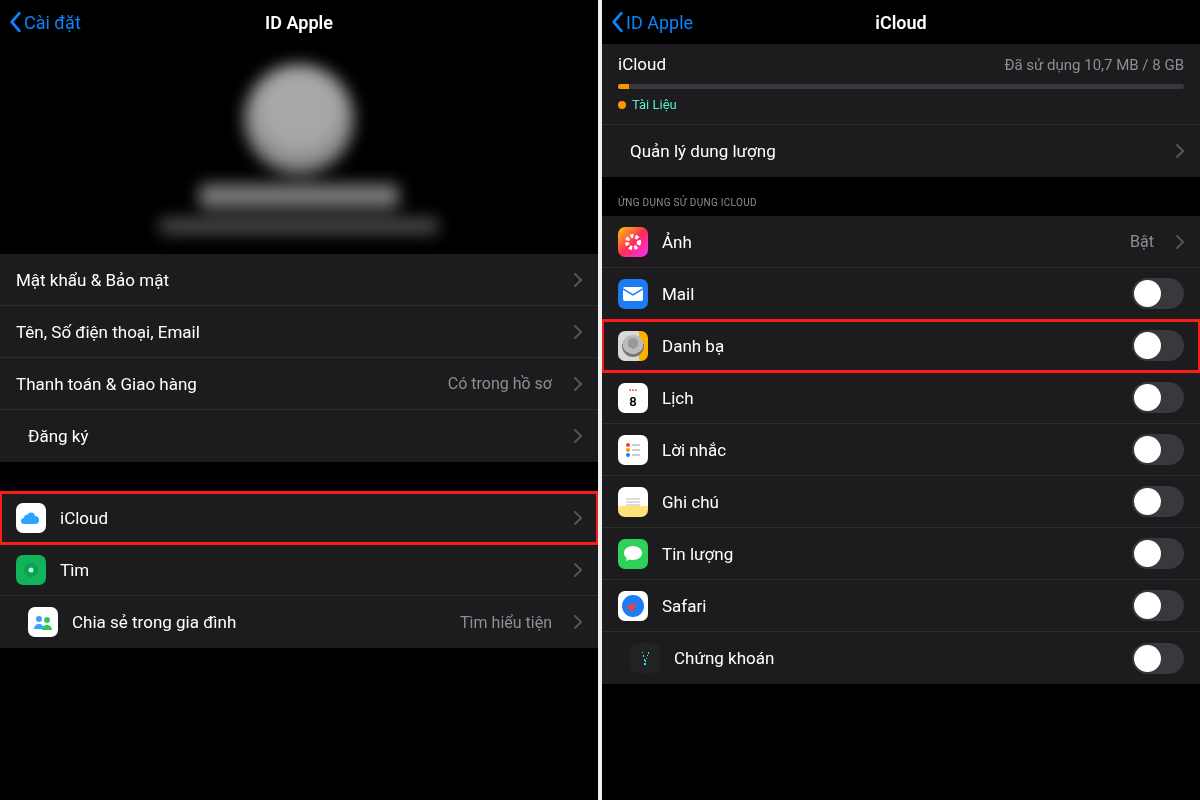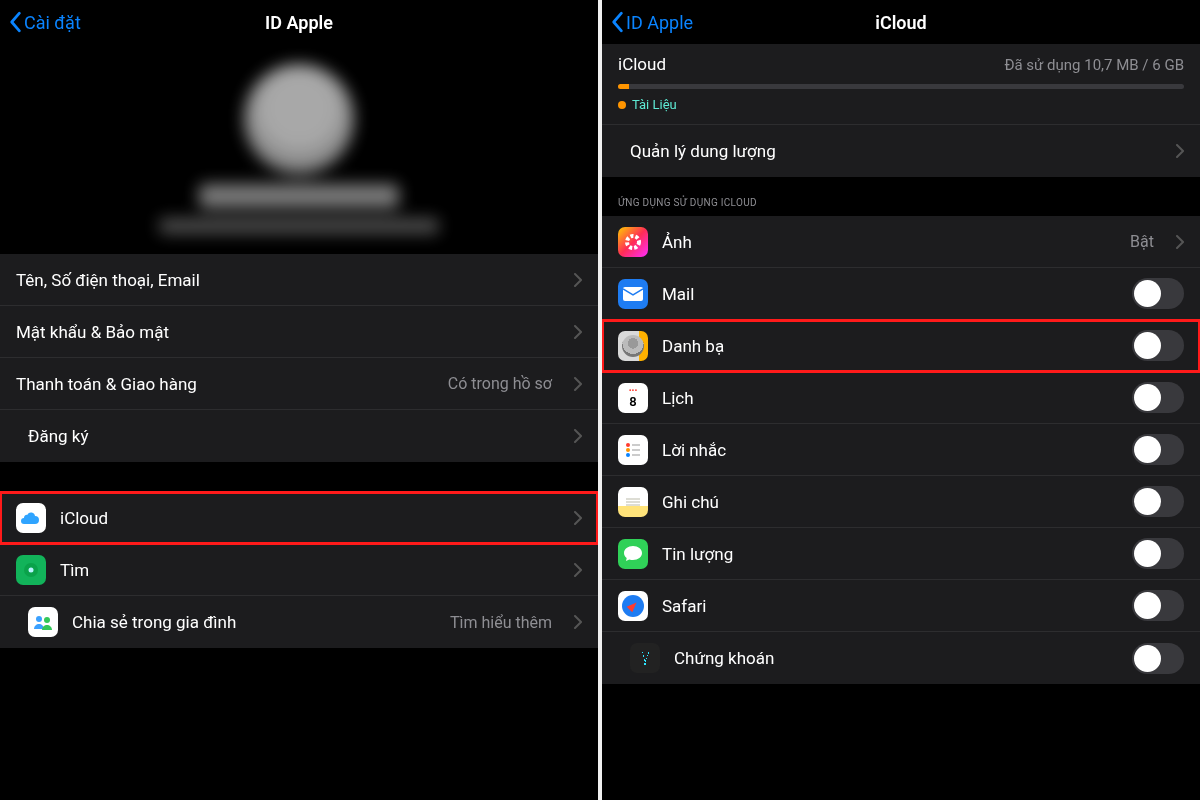--- a/index.html
+++ b/index.html
@@ -148,29 +148,29 @@
   </div>
 
   <div class="profile-blur">
     <div class="avatar"></div>
     <div class="line1"></div>
     <div class="line2"></div>
   </div>
 
   <div class="group">
     <div class="row">
+      <span class="label">Mật khẩu &amp; Bảo mật</span>
+      <span class="chevron">
+          <svg viewBox="0 0 8 14">
+            <path d="M1 1 L7 7 L1 13" stroke="#555" stroke-width="2" fill="none" stroke-linecap="round"></path>
+          </svg>
+        </span>
+    </div>
+    <div class="row">
       <span class="label">Tên, Số điện thoại, Email</span>
-      <span class="chevron">
-          <svg viewBox="0 0 8 14">
-            <path d="M1 1 L7 7 L1 13" stroke="#555" stroke-width="2" fill="none" stroke-linecap="round"></path>
-          </svg>
-        </span>
-    </div>
-    <div class="row">
-      <span class="label">Mật khẩu &amp; Bảo mật</span>
       <span class="chevron">
           <svg viewBox="0 0 8 14">
             <path d="M1 1 L7 7 L1 13" stroke="#555" stroke-width="2" fill="none" stroke-linecap="round"></path>
           </svg>
         </span>
     </div>
     <div class="row">
       <span class="label">Thanh toán &amp; Giao hàng</span>
       <span class="value">Có trong hồ sơ</span>
       <span class="chevron">
@@ -222,21 +222,21 @@
     <div class="row">
       <span class="icon-box bg-white">
         <svg width="22" height="16" viewBox="0 0 22 16">
             <circle cx="7" cy="5" r="3" fill="#3ba1ff"></circle>
             <circle cx="15" cy="6" r="3" fill="#33c759"></circle>
             <path d="M2 15c0-3 2.5-5 5-5s5 2 5 5" fill="#3ba1ff"></path>
             <path d="M10 16c0-3 2.5-5 5-5s5 2 5 5" fill="#33c759"></path>
           </svg>
       </span>
       <span class="label">Chia sẻ trong gia đình</span>
-      <span class="value">Tìm hiểu thêm</span>
+      <span class="value">Tìm hiểu tiện</span>
       <span class="chevron">
           <svg viewBox="0 0 8 14">
             <path d="M1 1 L7 7 L1 13" stroke="#555" stroke-width="2" fill="none" stroke-linecap="round"></path>
           </svg>
         </span>
     </div>
   </div>
 </div>
 
 <div class="phone">
@@ -246,21 +246,21 @@
           <path d="M10 2 L3 10 L10 18" stroke="#0a84ff" stroke-width="2.5" fill="none" stroke-linecap="round" stroke-linejoin="round"></path>
         </svg>
       <span>ID Apple</span>
     </div>
     <div class="nav-title">iCloud</div>
   </div>
 
   <div class="storage">
     <div class="storage-top">
       <span>iCloud</span>
-      <span class="usage">Đã sử dụng 10,7 MB / 6 GB</span>
+      <span class="usage">Đã sử dụng 10,7 MB / 8 GB</span>
     </div>
     <div class="storage-bar">
         <span></span>
       </div>
     <div class="storage-legend">
       <span class="legend-dot"></span>
       <span>Tài Liệu</span>
     </div>
   </div>
   <div class="group">

